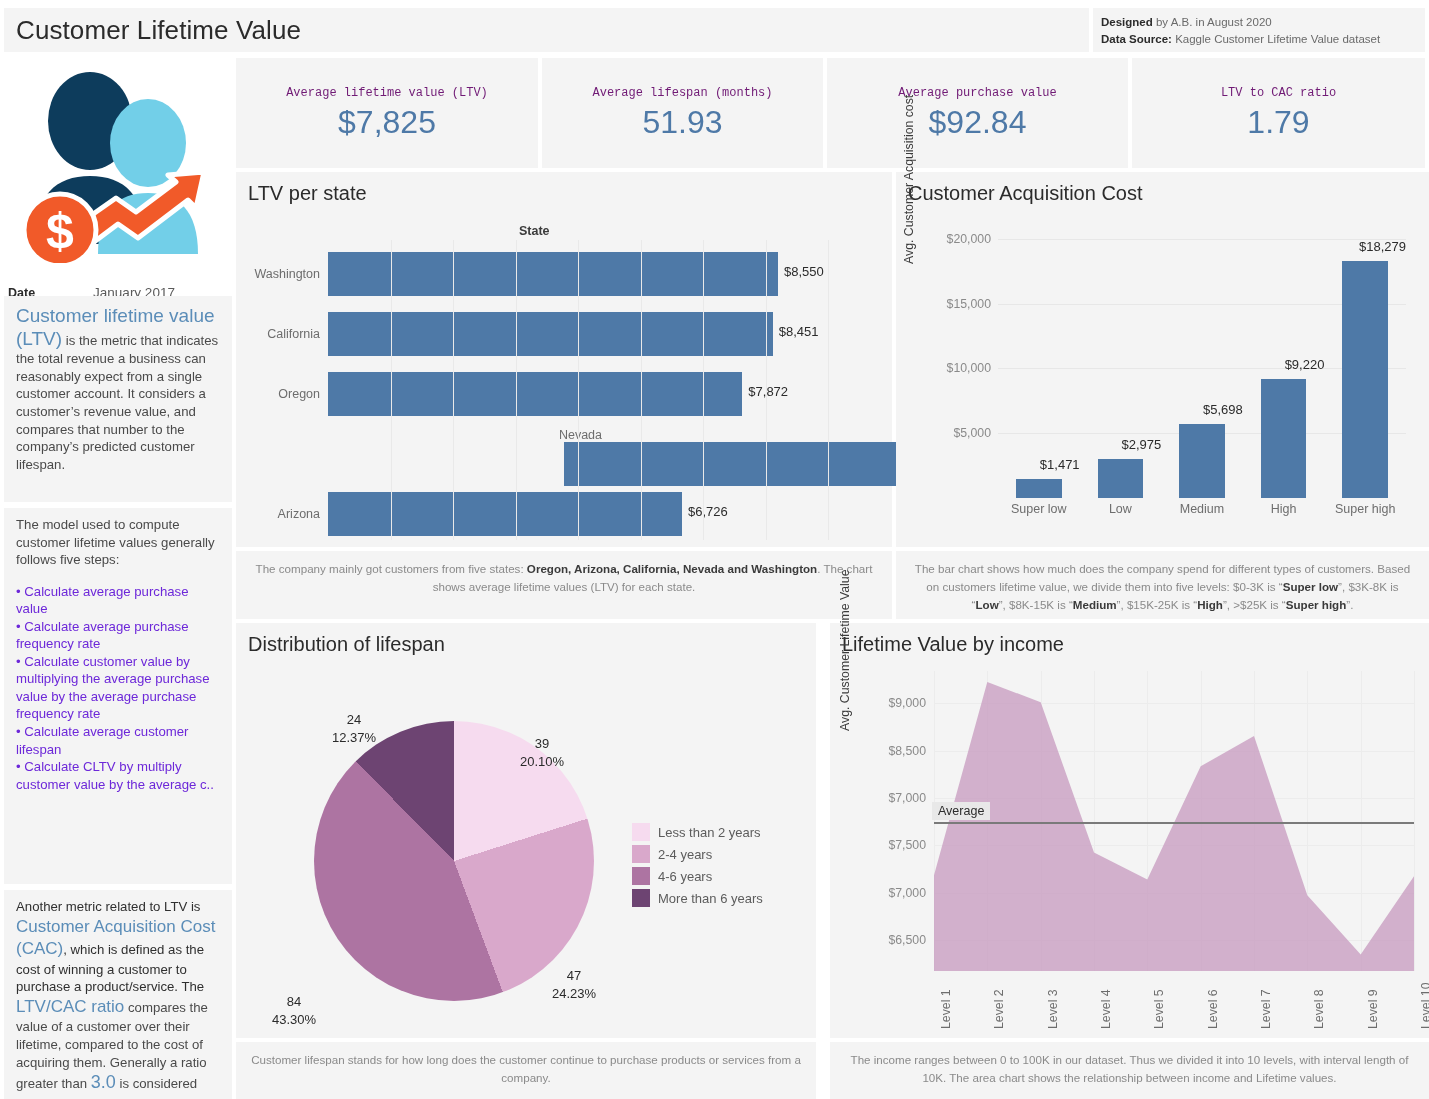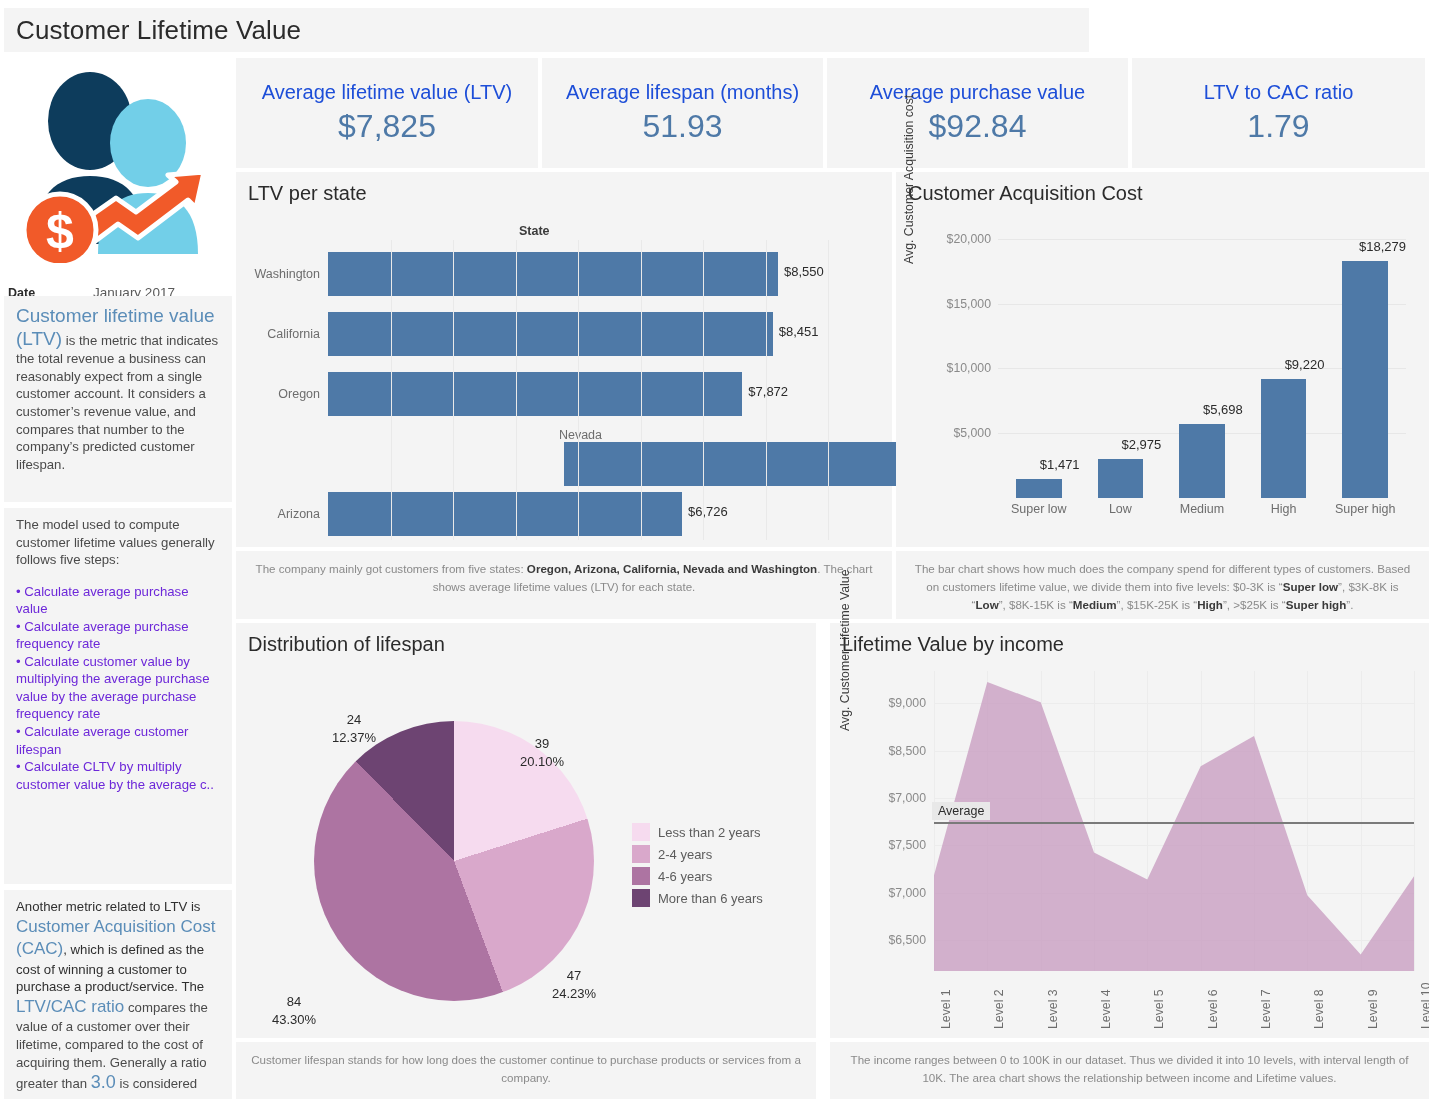--- a/index.html
+++ b/index.html
@@ -28,21 +28,21 @@
     font-size: 11.5px; color: #6a6a6a; line-height: 1.45; text-align: left;
   }
   #credits b { color: #2b2b2b; font-weight: bold; }
 
   
   #kpi-row { position: absolute; left: 236px; top: 58px; width: 1193px; height: 110px; }
   .kpi {
     position: absolute; top: 0; height: 110px; background: #f4f4f4;
     display: flex; flex-direction: column; align-items: center; justify-content: center;
   }
-  .kpi-label { font-size: 20px; color: #1d4ed8; margin-bottom: 4px; }
+  .kpi-label { font-size: 12px; color: #701a75; margin-bottom: 4px; font-family: Liberation Mono, monospace; }
   .kpi-value { font-size: 32px; color: #4e79a7; font-weight: 400; }
   #kpi-0 { left: 0px;   width: 302px; }
   #kpi-1 { left: 306px; width: 281px; }
   #kpi-2 { left: 591px; width: 301px; }
   #kpi-3 { left: 896px; width: 293px; }
 
   
   #sidebar { position: absolute; left: 0; top: 58px; width: 232px; height: 1041px; }
   #logo-box { position: absolute; left: 8px; top: 0px; width: 215px; height: 205px; }
   #date-row {
@@ -141,20 +141,28 @@
     transform: rotate(-90deg); transform-origin: left top;
   }
   #cap-area { left: 830px; top: 1042px; width: 599px; height: 57px; }
 </style>
 </head>
 <body>
 
 <div id="header">
   <div id="title-bar">
     <span id="dash-title">Customer Lifetime Value</span>
+  </div>
+  <div id="credits">
+    <div>
+      <b>Designed</b><span> by A.B. in August 2020</span>
+    </div>
+    <div>
+      <b>Data Source:</b><span> Kaggle Customer Lifetime Value dataset</span>
+    </div>
   </div>
 </div>
 
 <div id="kpi-row">
   <div class="kpi panel" id="kpi-0">
     <div class="kpi-label">Average lifetime value (LTV)</div>
     <div class="kpi-value">$7,825</div>
   </div>
   <div class="kpi panel" id="kpi-1">
     <div class="kpi-label">Average lifespan (months)</div>

